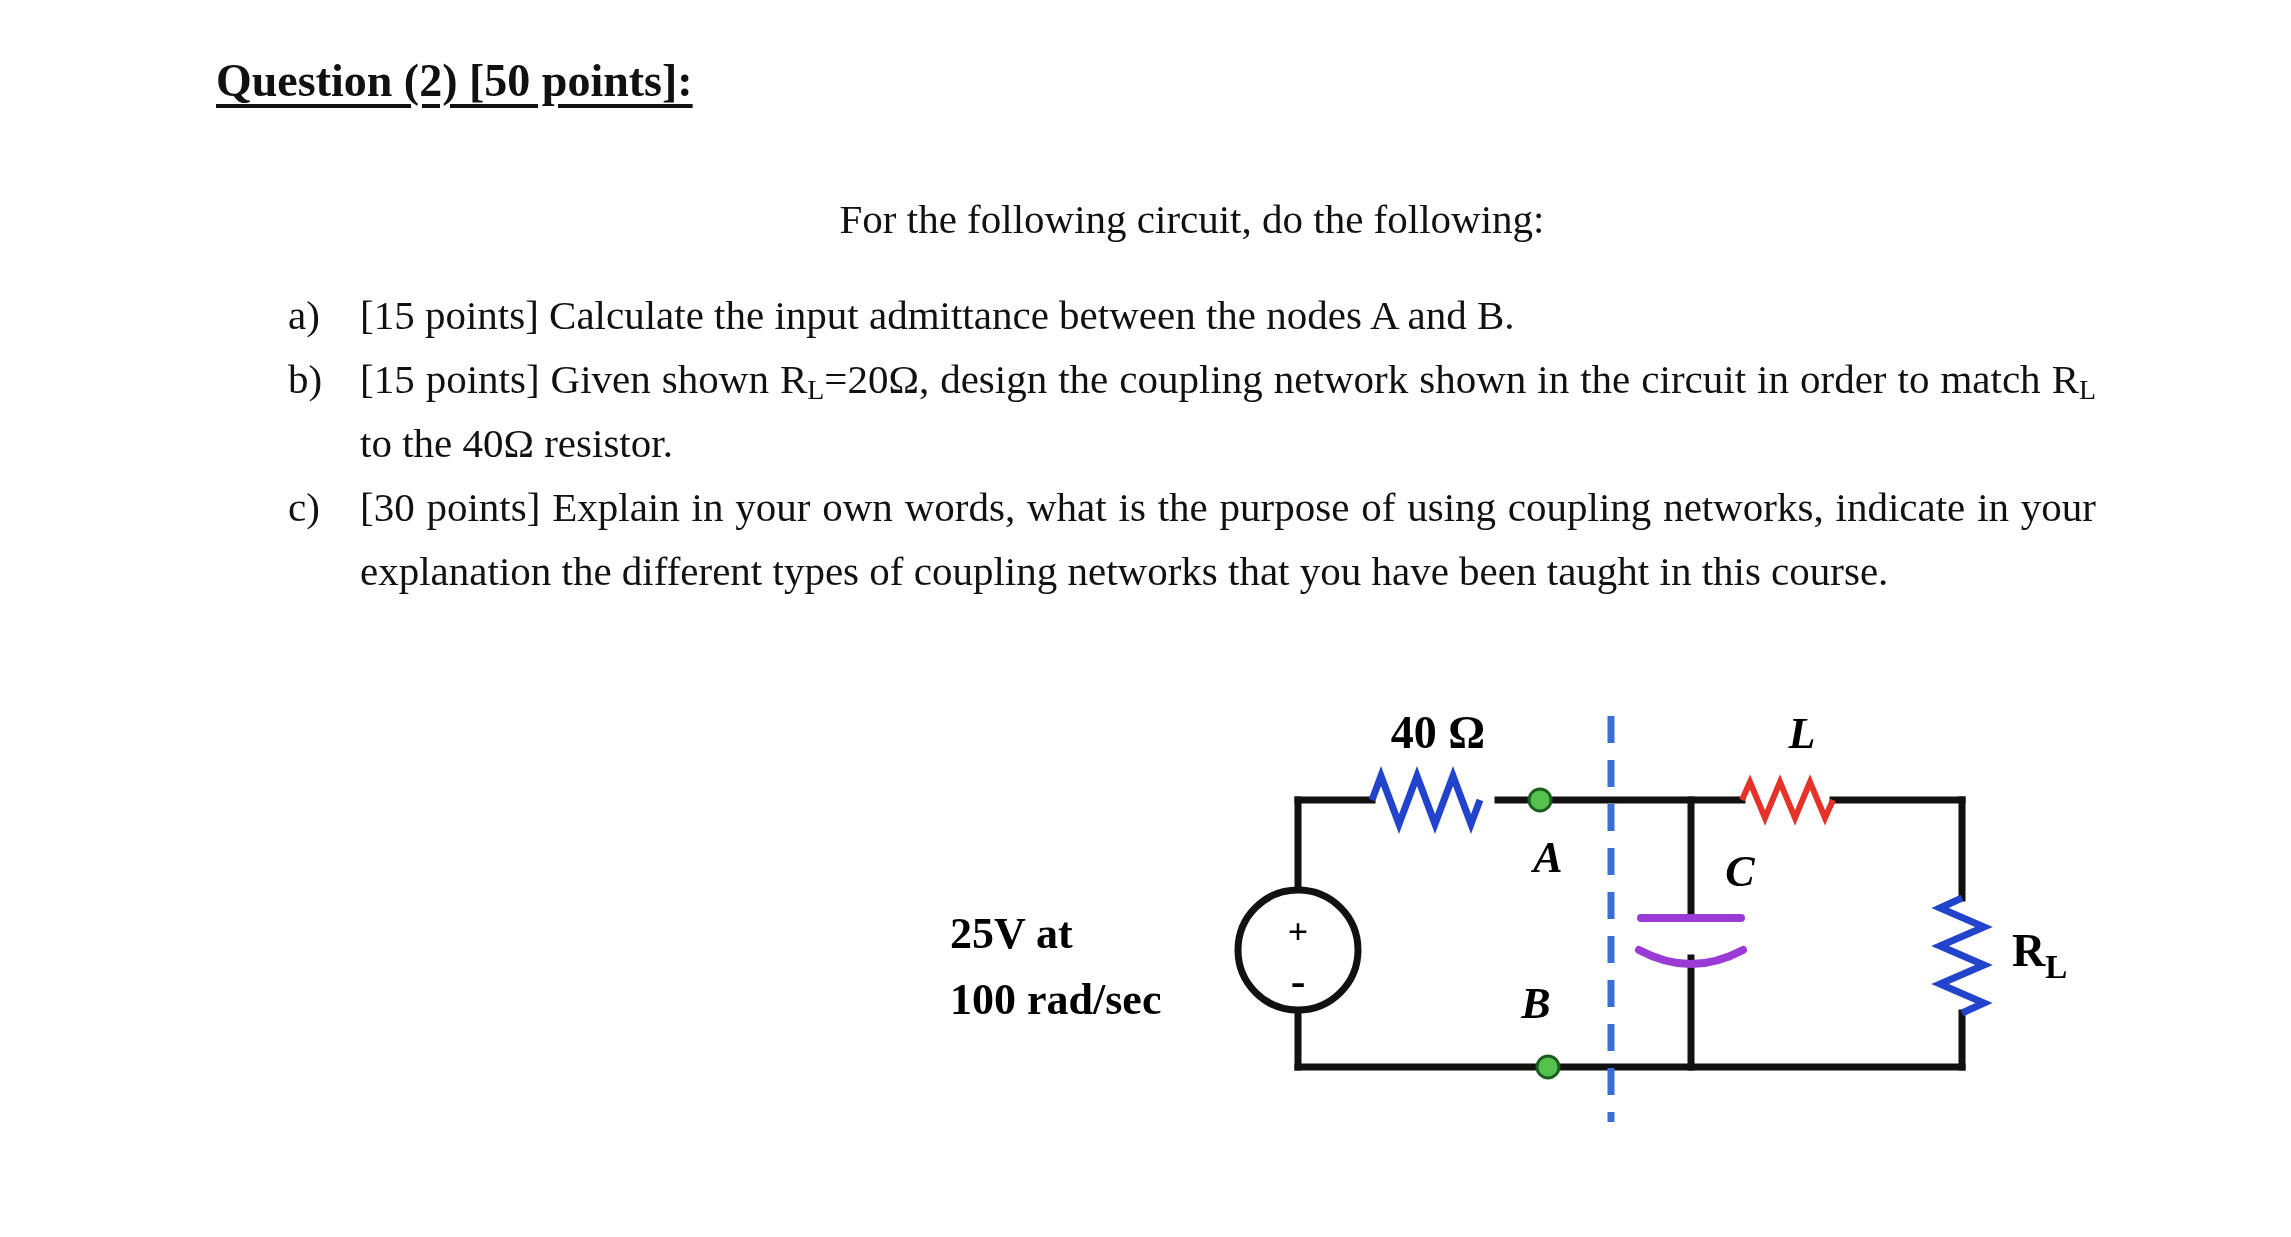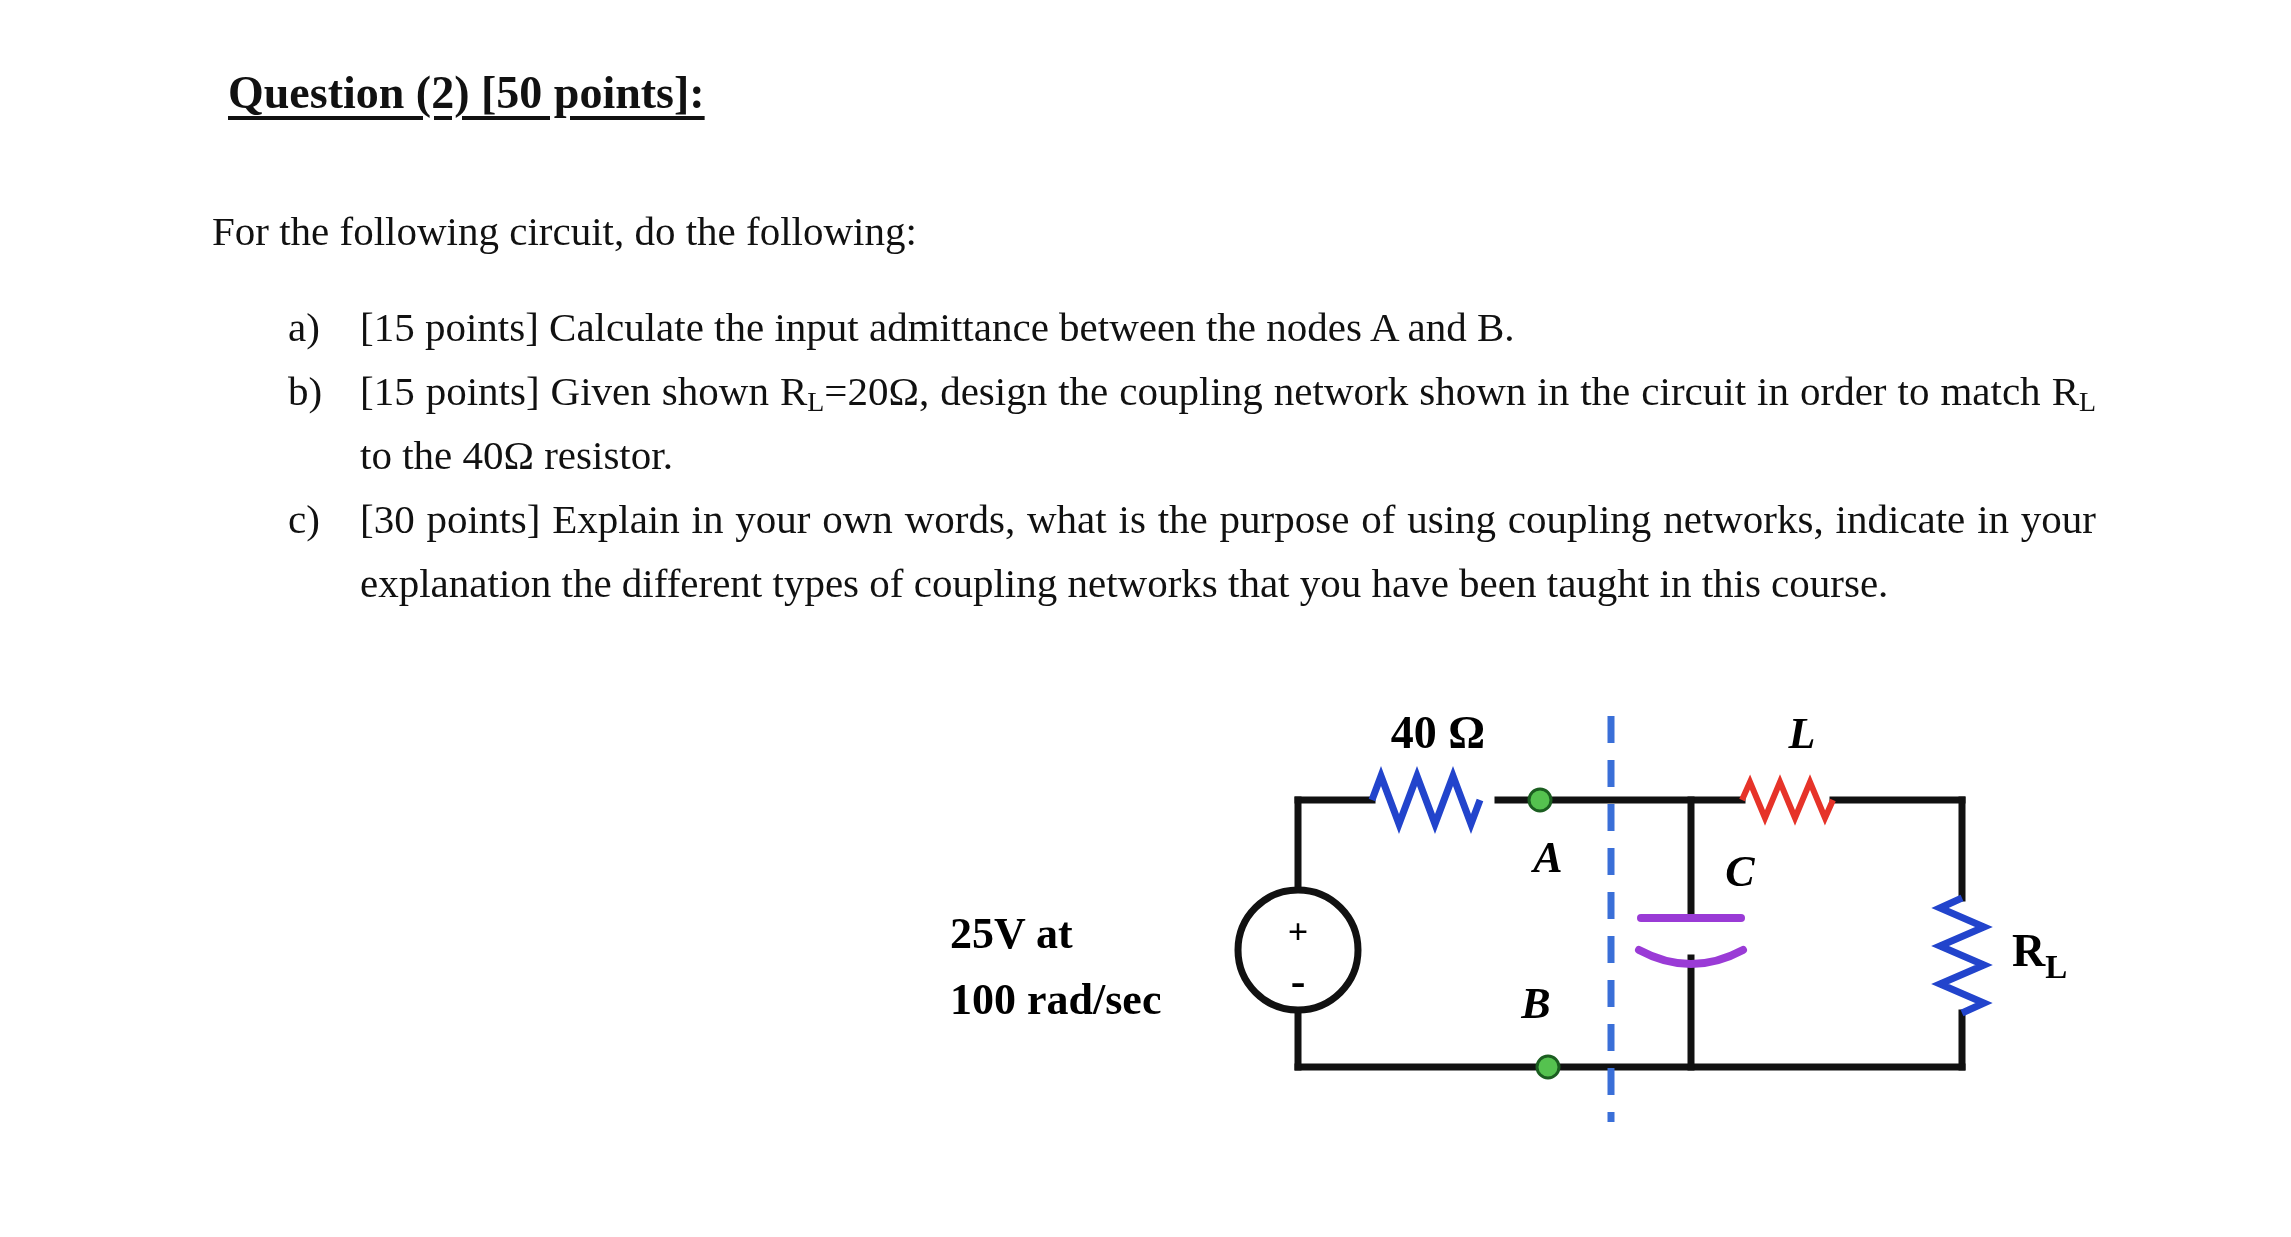--- a/index.html
+++ b/index.html
@@ -17,30 +17,31 @@
   }
   .doc {
     position: absolute;
     top: 50px;
     left: 212px;
     width: 1960px;
   }
   .title {
     font-size: 46px;
     font-weight: bold;
-    margin: 16px;
+    margin: 4px;
     text-decoration: underline;
     text-decoration-thickness: 4px;
     text-underline-offset: 8px;
     font-family: "Liberation Serif", serif;
   }
   .intro {
     margin: 82px 0 0 0;
     font-size: 41px;
     line-height: 60px;
+    text-align: center;
   }
   .qlist {
     margin-top: 34px;
     padding-left: 76px;
   }
   .qitem {
     display: flex;
     align-items: flex-start;
     font-size: 41px;
     line-height: 64px;

